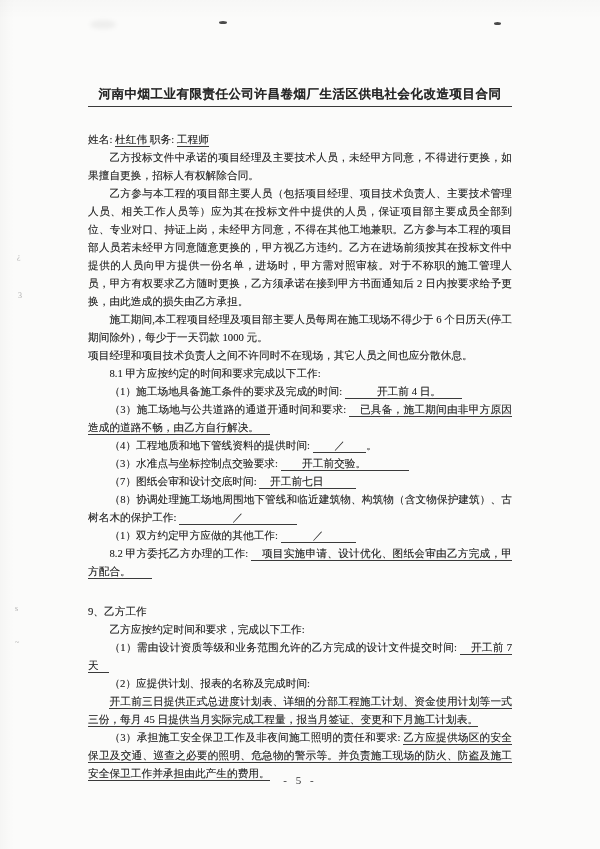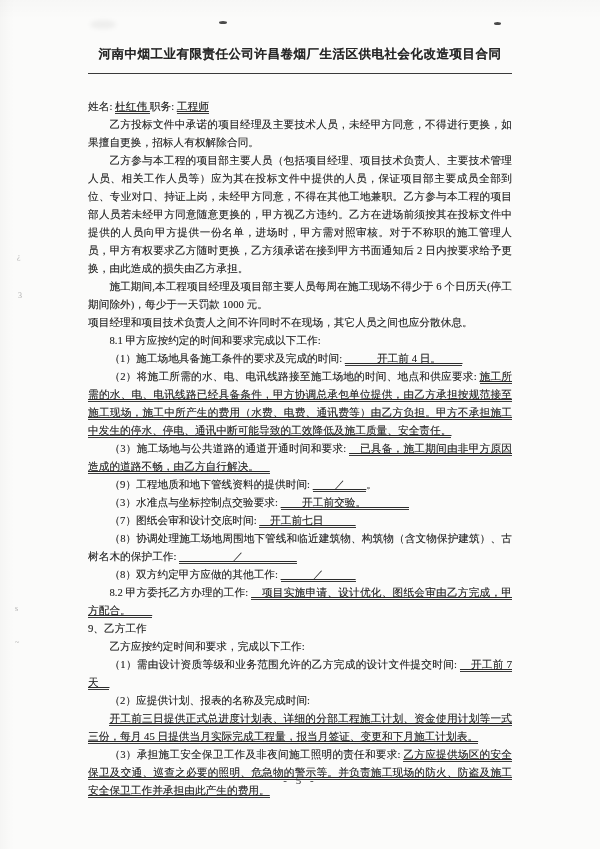--- a/index.html
+++ b/index.html
@@ -13,36 +13,37 @@
   .page {
     position: absolute; inset: 0;
     background:
       linear-gradient(90deg, rgba(0,0,0,0.025) 0, rgba(0,0,0,0) 14px),
       linear-gradient(180deg, rgba(0,0,0,0.015) 0, rgba(0,0,0,0) 20px);
   }
   .content { position: absolute; left: 88px; top: 46px; width: 424px; }
   .doc-title {
     font-size: 12.5px; font-weight: bold; text-align: center;
     letter-spacing: 0.5px; color: #262626;
-    padding-bottom: 10px;
+    padding-bottom: 3px;
     border-bottom: 1.4px solid var(--rule, #3f3f3f);
     text-shadow: 0 0 0.4px rgba(38,38,38,0.55);
     white-space: nowrap;
+    margin-top: 40px;
   }
   .doc-body {
     margin-top: 23px;
     font-size: 10.7px; line-height: 18px;
     color: var(--ink, #2b2b2b);
     text-align: justify;
     text-shadow: 0 0 0.4px rgba(43,43,43,0.5);
   }
   .doc-body p { margin: 0; }
   .doc-body p.ind { text-indent: 2em; }
-  .doc-body p.gap { margin-top: 0; }
-  .u { border-bottom: 1.2px solid var(--rule, #3a3a3a); padding-bottom: 0.5px; text-decoration: underline; }
+  .doc-body p.gap { margin-top: 22px; }
+  .u { border-bottom: 1.2px solid var(--rule, #3a3a3a); padding-bottom: 0.5px; }
   .pageno {
     position: absolute; top: 774px; left: 0; width: 100%;
     text-align: center; font-size: 11px; letter-spacing: 3px;
     color: #333;
   }
   
   .speck {
     position: absolute; background: #4a4a4a; border-radius: 50%;
     filter: blur(0.5px);
   }
@@ -77,27 +78,26 @@
   <div class="content">
     <div class="doc-title">河南中烟工业有限责任公司许昌卷烟厂生活区供电社会化改造项目合同</div>
     <div class="doc-body">
         <p><span>姓名:  </span><span class="u"> 杜红伟 </span><span>  职务:  </span><span class="u"> 工程师 </span></p>
         <p class="ind"><span>乙方投标文件中承诺的项目经理及主要技术人员，未经甲方同意，不得进行更换，如果擅自更换，招标人有权解除合同。</span></p>
         <p class="ind"><span>乙方参与本工程的项目部主要人员（包括项目经理、项目技术负责人、主要技术管理人员、相关工作人员等）应为其在投标文件中提供的人员，保证项目部主要成员全部到位、专业对口、持证上岗，未经甲方同意，不得在其他工地兼职。乙方参与本工程的项目部人员若未经甲方同意随意更换的，甲方视乙方违约。乙方在进场前须按其在投标文件中提供的人员向甲方提供一份名单，进场时，甲方需对照审核。对于不称职的施工管理人员，甲方有权要求乙方随时更换，乙方须承诺在接到甲方书面通知后 2 日内按要求给予更换，由此造成的损失由乙方承担。</span></p>
         <p class="ind"><span>施工期间,本工程项目经理及项目部主要人员每周在施工现场不得少于 6 个日历天(停工期间除外)，每少于一天罚款 1000 元。</span></p>
         <p><span>项目经理和项目技术负责人之间不许同时不在现场，其它人员之间也应分散休息。</span></p>
         <p class="ind"><span>8.1 甲方应按约定的时间和要求完成以下工作:</span></p>
         <p class="ind"><span>（1）施工场地具备施工条件的要求及完成的时间: </span><span class="u">　　　开工前 4 日。　　</span></p>
-        <p class="ind"><span>（2）将施工所需的水、电、电讯线路接至施工场地的时间、地点和供应要求: </span><span class="u">施工所需的水、电、电讯线路已经具备条件，甲方协调总承包单位提供，由乙方承担按规范接至施工现场，施工中所产生的费用（水费、电费、通讯费等）由乙方负担。甲方不承担施工中发生的停水、停电、通讯中断可能导致的工效降低及施工质量、安全责任。</span></p>
         <p class="ind"><span>（3）施工场地与公共道路的通道开通时间和要求: </span><span class="u">　已具备，施工期间由非甲方原因造成的道路不畅，由乙方自行解决。　</span></p>
-        <p class="ind"><span>（9）工程地质和地下管线资料的提供时间: </span><span class="u">　　／　　</span><span>。</span></p>
+        <p class="ind"><span>（4）工程地质和地下管线资料的提供时间: </span><span class="u">　　／　　</span><span>。</span></p>
         <p class="ind"><span>（3）水准点与坐标控制点交验要求: </span><span class="u">　　开工前交验。　　　　</span></p>
         <p class="ind"><span>（7）图纸会审和设计交底时间: </span><span class="u">　开工前七日　　　</span></p>
         <p class="ind"><span>（8）协调处理施工场地周围地下管线和临近建筑物、构筑物（含文物保护建筑）、古树名木的保护工作: </span><span class="u">　　　　　／　　　　　</span></p>
-        <p class="ind"><span>（8）双方约定甲方应做的其他工作: </span><span class="u">　　　／　　　</span></p>
+        <p class="ind"><span>（1）双方约定甲方应做的其他工作: </span><span class="u">　　　／　　　</span></p>
         <p class="ind"><span>8.2 甲方委托乙方办理的工作: </span><span class="u">　项目实施申请、设计优化、图纸会审由乙方完成，甲方配合。　　</span></p>
         <p class="gap"><span>9、乙方工作</span></p>
         <p class="ind"><span>乙方应按约定时间和要求，完成以下工作:</span></p>
         <p class="ind"><span>（1）需由设计资质等级和业务范围允许的乙方完成的设计文件提交时间: </span><span class="u">　开工前 7 天　</span></p>
         <p class="ind"><span>（2）应提供计划、报表的名称及完成时间:</span></p>
         <p class="ind"><span class="u">开工前三日提供正式总进度计划表、详细的分部工程施工计划、资金使用计划等一式三份，每月 45 日提供当月实际完成工程量，报当月签证、变更和下月施工计划表。</span></p>
         <p class="ind"><span>（3）承担施工安全保卫工作及非夜间施工照明的责任和要求: </span><span class="u">乙方应提供场区的安全保卫及交通、巡查之必要的照明、危急物的警示等。并负责施工现场的防火、防盗及施工安全保卫工作并承担由此产生的费用。</span></p>
       </div>
   </div>
 

